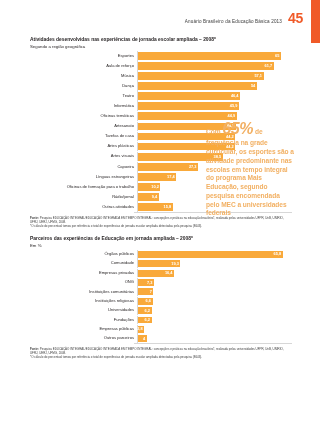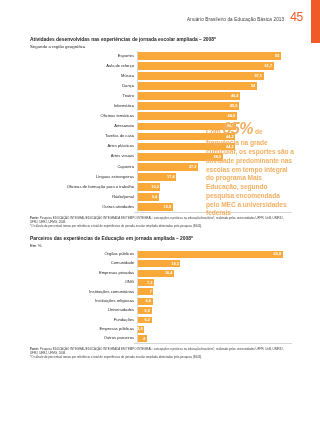--- a/index.html
+++ b/index.html
@@ -24,22 +24,22 @@
     display: flex;
     align-items: baseline;
     gap: 6px;
   }
   .page-header .hdr-title {
     font-size: 4.6px;
     letter-spacing: 0.15px;
     color: #3b3b3b;
   }
   .page-header .hdr-page {
-    font-size: 12px;
-    font-weight: normal;
+    font-size: 14px;
+    font-weight: bold;
     color: #f05a28;
     letter-spacing: -0.3px;
   }
   .header-tab {
     position: absolute;
     top: 0;
     right: 0;
     width: 9px;
     height: 43px;
     background: #f05a28;

